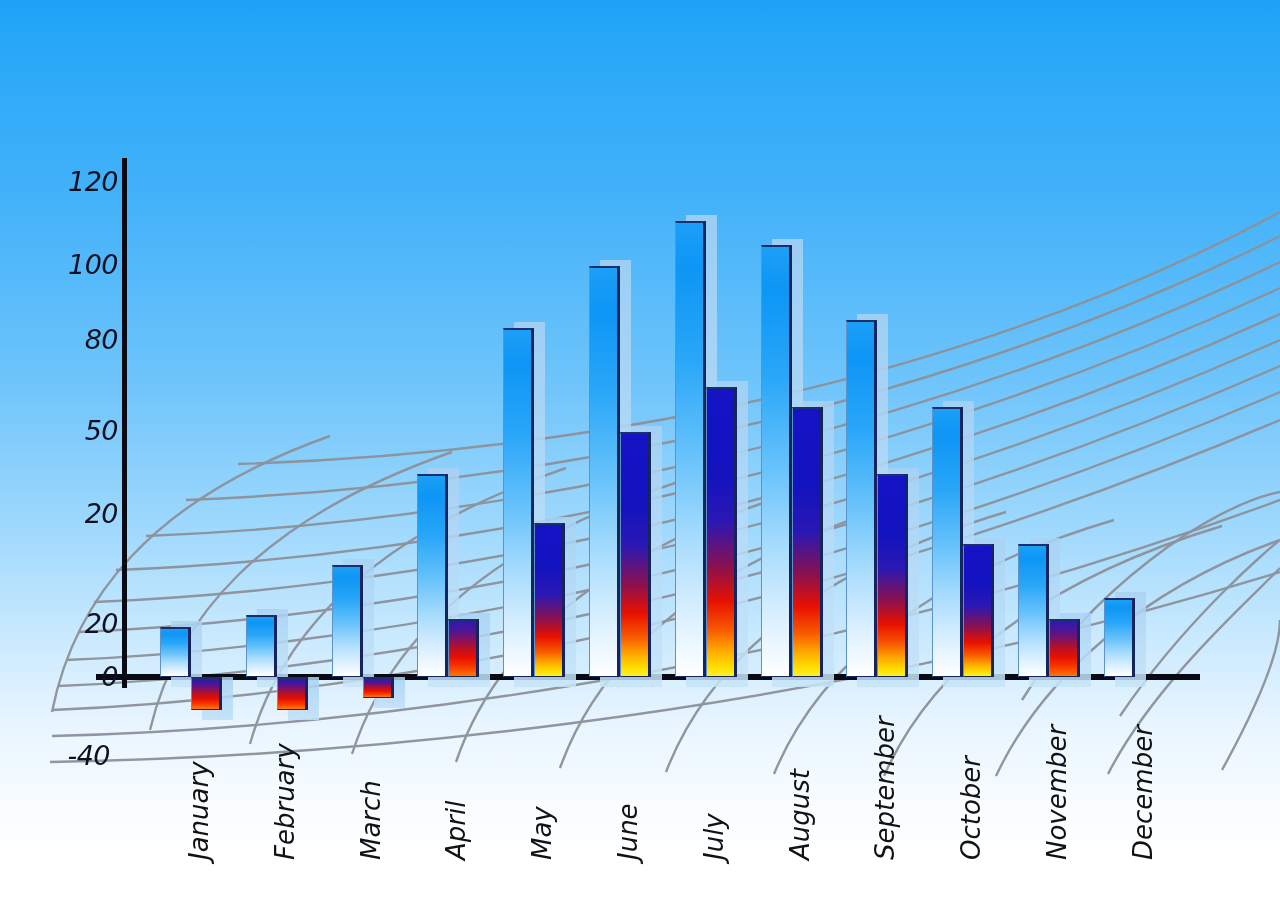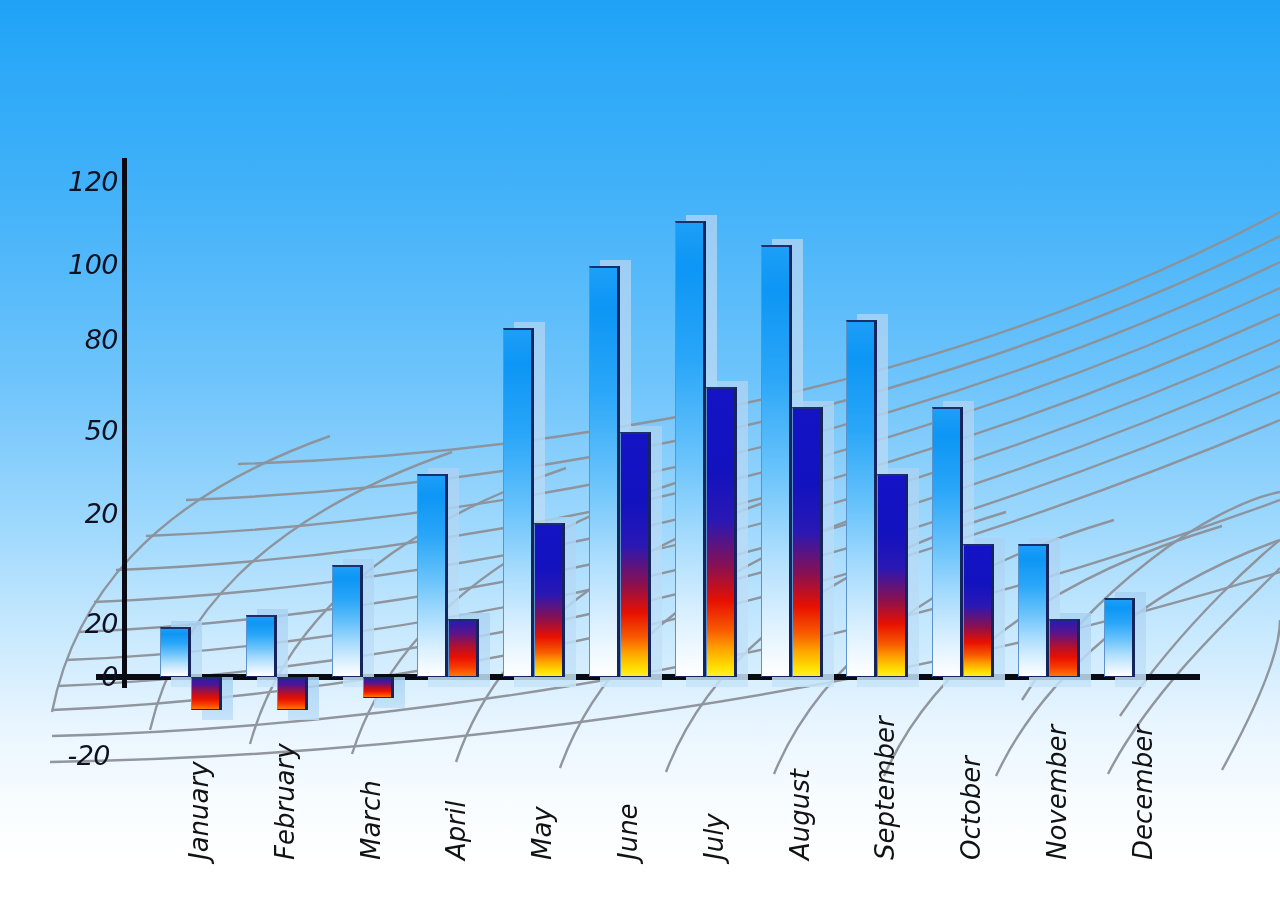--- a/index.html
+++ b/index.html
@@ -137,21 +137,21 @@
     <div class="yaxis"></div>
     <div class="xaxis"></div>
 
     <div class="ytick-label" style="left:48px;top:166px;">120</div>
     <div class="ytick-label" style="left:48px;top:249px;">100</div>
     <div class="ytick-label" style="left:48px;top:324px;">80</div>
     <div class="ytick-label" style="left:48px;top:415px;">50</div>
     <div class="ytick-label" style="left:48px;top:498px;">20</div>
     <div class="ytick-label" style="left:48px;top:608px;">20</div>
     <div class="ytick-label" style="left:48px;top:661px;">0</div>
-    <div class="ytick-label" style="left:40px;top:740px;">-20</div>
+    <div class="ytick-label" style="left:40px;top:740px;">-40</div>
 
     <div id="bars-layer">
         <div class="barwrap">
           <div class="bar-shadow" style="left: 171px; top: 621.2px; width: 31px; height: 65.8px;"></div>
           <div class="bar-main s1" style="left: 160px; top: 627.2px; width: 31px; height: 49.8px;"></div>
         </div>
         <div class="barwrap">
           <div class="bar-shadow neg" style="left: 202px; top: 677px; width: 31px; height: 43.2px;"></div>
           <div class="bar-main s2-short" style="left: 191px; top: 677px; width: 31px; height: 33.2px;"></div>
         </div>

